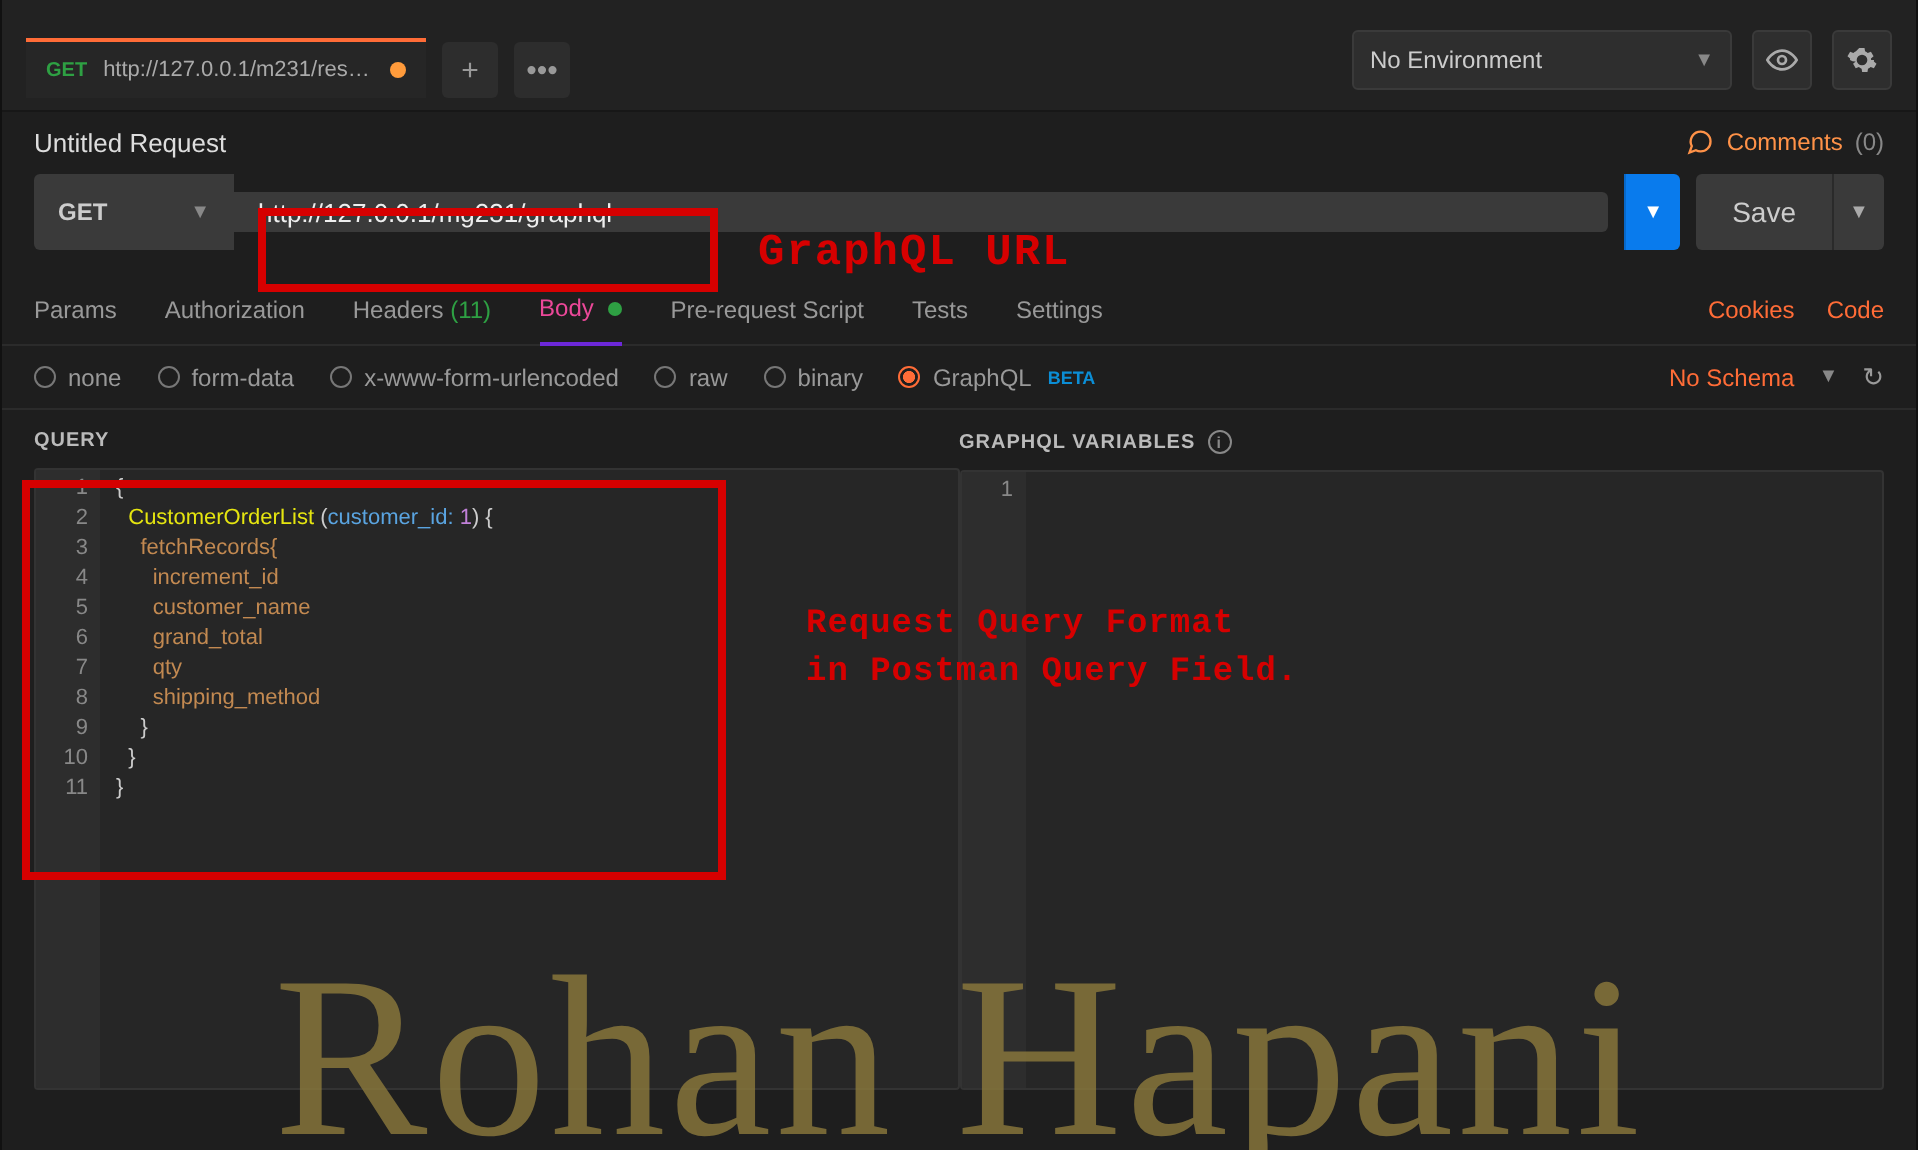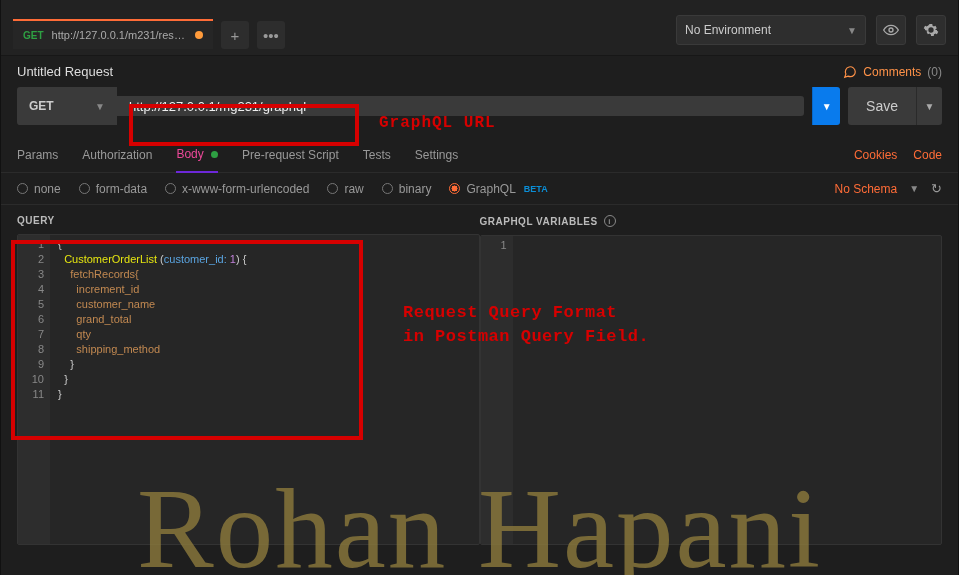--- a/index.html
+++ b/index.html
@@ -12,33 +12,33 @@
   .tab-method { font-size:10px; font-weight:bold; color:#2ea043; }
   .tab-title { color:#aaa; font-size:11px; white-space:nowrap; overflow:hidden; text-overflow:ellipsis; flex:1;}
   .tab-dot { width:8px; height:8px; border-radius:50%; background:#ff9b3b; }
   .round-btn { width:28px; height:28px; border-radius:3px; background:#2d2d2d; display:flex; align-items:center; justify-content:center; margin-left:8px; cursor:pointer; color:#999; font-size:15px;}
   .top-right { margin-left:auto; display:flex; align-items:center; gap:10px; padding-bottom:4px;}
   .env-select { background:#2e2e2e; border:1px solid #3a3a3a; border-radius:3px; height:30px; width:190px; display:flex; align-items:center; padding:0 8px; color:#ccc; font-size:12px; cursor:pointer;}
   .env-select .chev { margin-left:auto; font-size:10px; color:#888;}
   .icon-btn { width:30px; height:30px; border:1px solid #3a3a3a; border-radius:3px; display:flex; align-items:center; justify-content:center; background:#2e2e2e; color:#aaa; cursor:pointer;}
 
   
-  .req-title-row { display:flex; align-items:flex-end; padding:8px 16px; }
+  .req-title-row { display:flex; align-items:flex-start; padding:8px 16px; }
   .req-title { color:#ddd; font-size:13px; }
   .comments { margin-left:auto; display:flex; align-items:center; gap:6px; color:#ff9248; font-size:12px;}
   .comments .count { color:#888;}
   .comment-icon { width:14px; height:14px; }
 
   
   .url-row { display:flex; align-items:center; padding:0 16px 12px 16px; gap:8px; }
   .method-sel { background:#3a3a3a; border-radius:3px 0 0 3px; height:38px; width:100px; display:flex; align-items:center; padding:0 12px; color:#ccc; font-weight:bold; cursor:pointer;}
   .method-sel .chev { margin-left:auto; font-size:10px; color:#888; }
   .url-input { flex:1; background:#3a3a3a; border:none; height:20px; border-radius:0 3px 3px 0; color:#eee; padding:0 12px; font-size:13px; outline:none; margin-left:-8px;}
   .url-highlight-box { position:absolute; border:4px solid #d60000; left:128px; top:104px; width:230px; height:42px; pointer-events:none;}
-  .graphql-url-label { position:absolute; left:378px; top:114px; color:#d60000; font-family:"Courier New",monospace; font-size:16px; font-weight:bold; letter-spacing:1px; pointer-events:none;}
+  .graphql-url-label { position:absolute; left:378px; top:114px; color:#d60000; font-family:"Courier New",monospace; font-size:22px; font-weight:bold; letter-spacing:1px; pointer-events:none;}
   .send-group { display:flex; }
   .send-btn { background:#097bed; color:#fff; border:none; height:38px; padding:0 22px; font-size:14px; border-radius:3px 0 0 3px; cursor:pointer; }
   .send-chev { background:#097bed; border-left:1px solid rgba(0,0,0,.15); width:28px; height:38px; display:flex; align-items:center; justify-content:center; color:#fff; border-radius:0 3px 3px 0; cursor:pointer; font-size:10px;}
   .save-btn { background:#3a3a3a; color:#ccc; border:none; height:38px; padding:0 18px; font-size:14px; border-radius:3px 0 0 3px; cursor:pointer;}
   .save-chev { background:#3a3a3a; border-left:1px solid #2a2a2a; width:26px; height:38px; display:flex; align-items:center; justify-content:center; color:#aaa; border-radius:0 3px 3px 0; cursor:pointer; font-size:10px;}
 
   
   .subtab-row { display:flex; align-items:center; padding:0 16px; border-bottom:1px solid #2b2b2b; height:36px; gap:24px;}
   .subtab { color:#999; font-size:12px; cursor:pointer; padding:10px 0; }
   .subtab .green { color:#2ea043; }
@@ -132,20 +132,24 @@
     </div>
     <div class="send-group">
       <button class="save-btn">Save</button>
       <div class="save-chev">▼</div>
     </div>
   </div>
 
   <div class="subtab-row">
     <span class="subtab">Params</span>
     <span class="subtab">Authorization</span>
+    <span class="subtab">
+      <span>Headers</span>
+      <span class="green">(11)</span>
+    </span>
     <span class="subtab active">
       <span>Body</span>
       <span class="dot-active"></span>
     </span>
     <span class="subtab">Pre-request Script</span>
     <span class="subtab">Tests</span>
     <span class="subtab">Settings</span>
     <div class="subtab-right">
       <span>Cookies</span>
       <span>Code</span>

